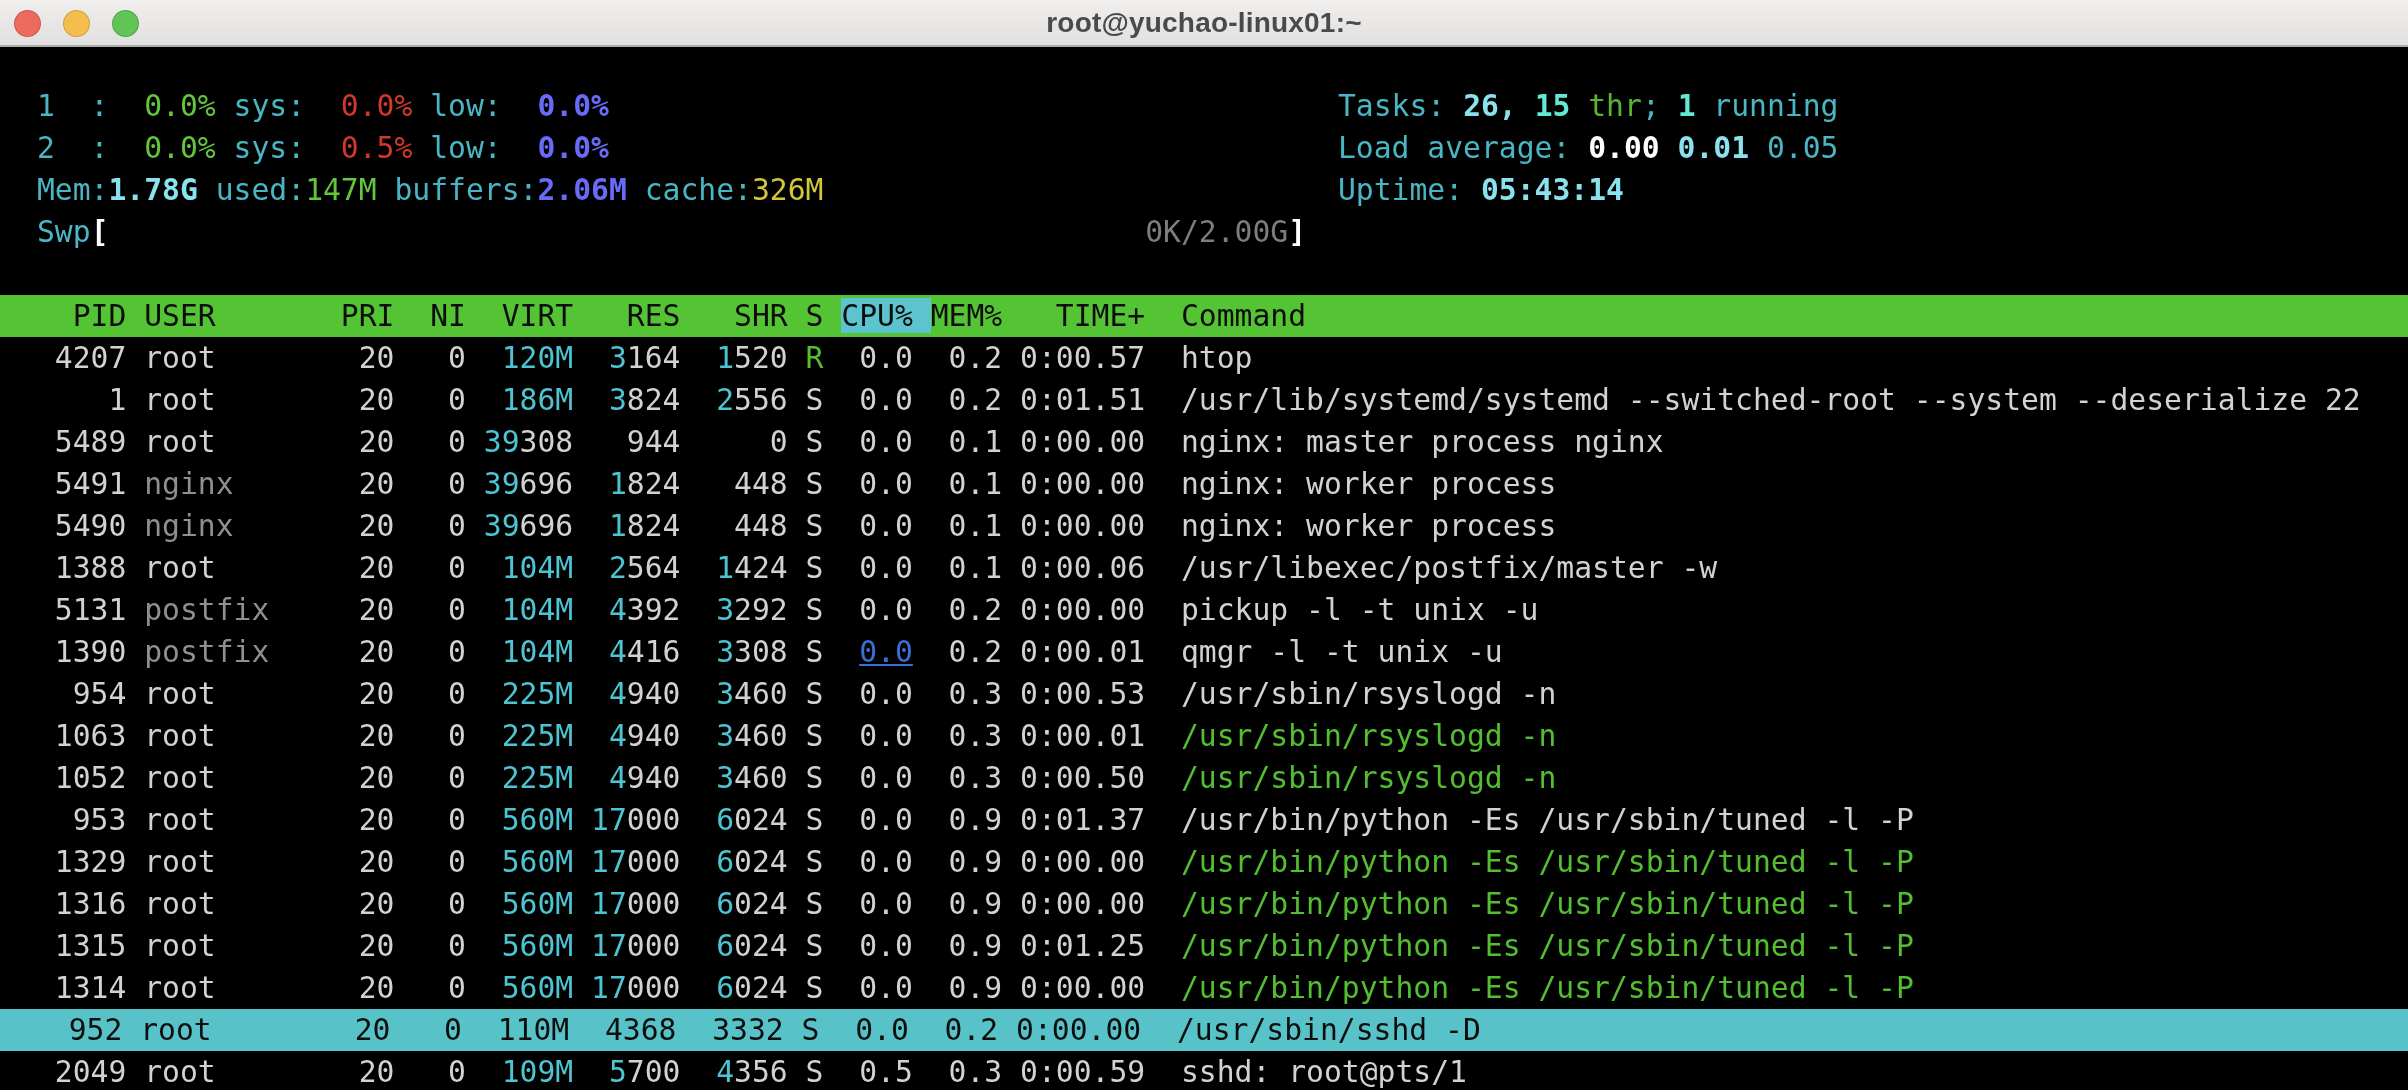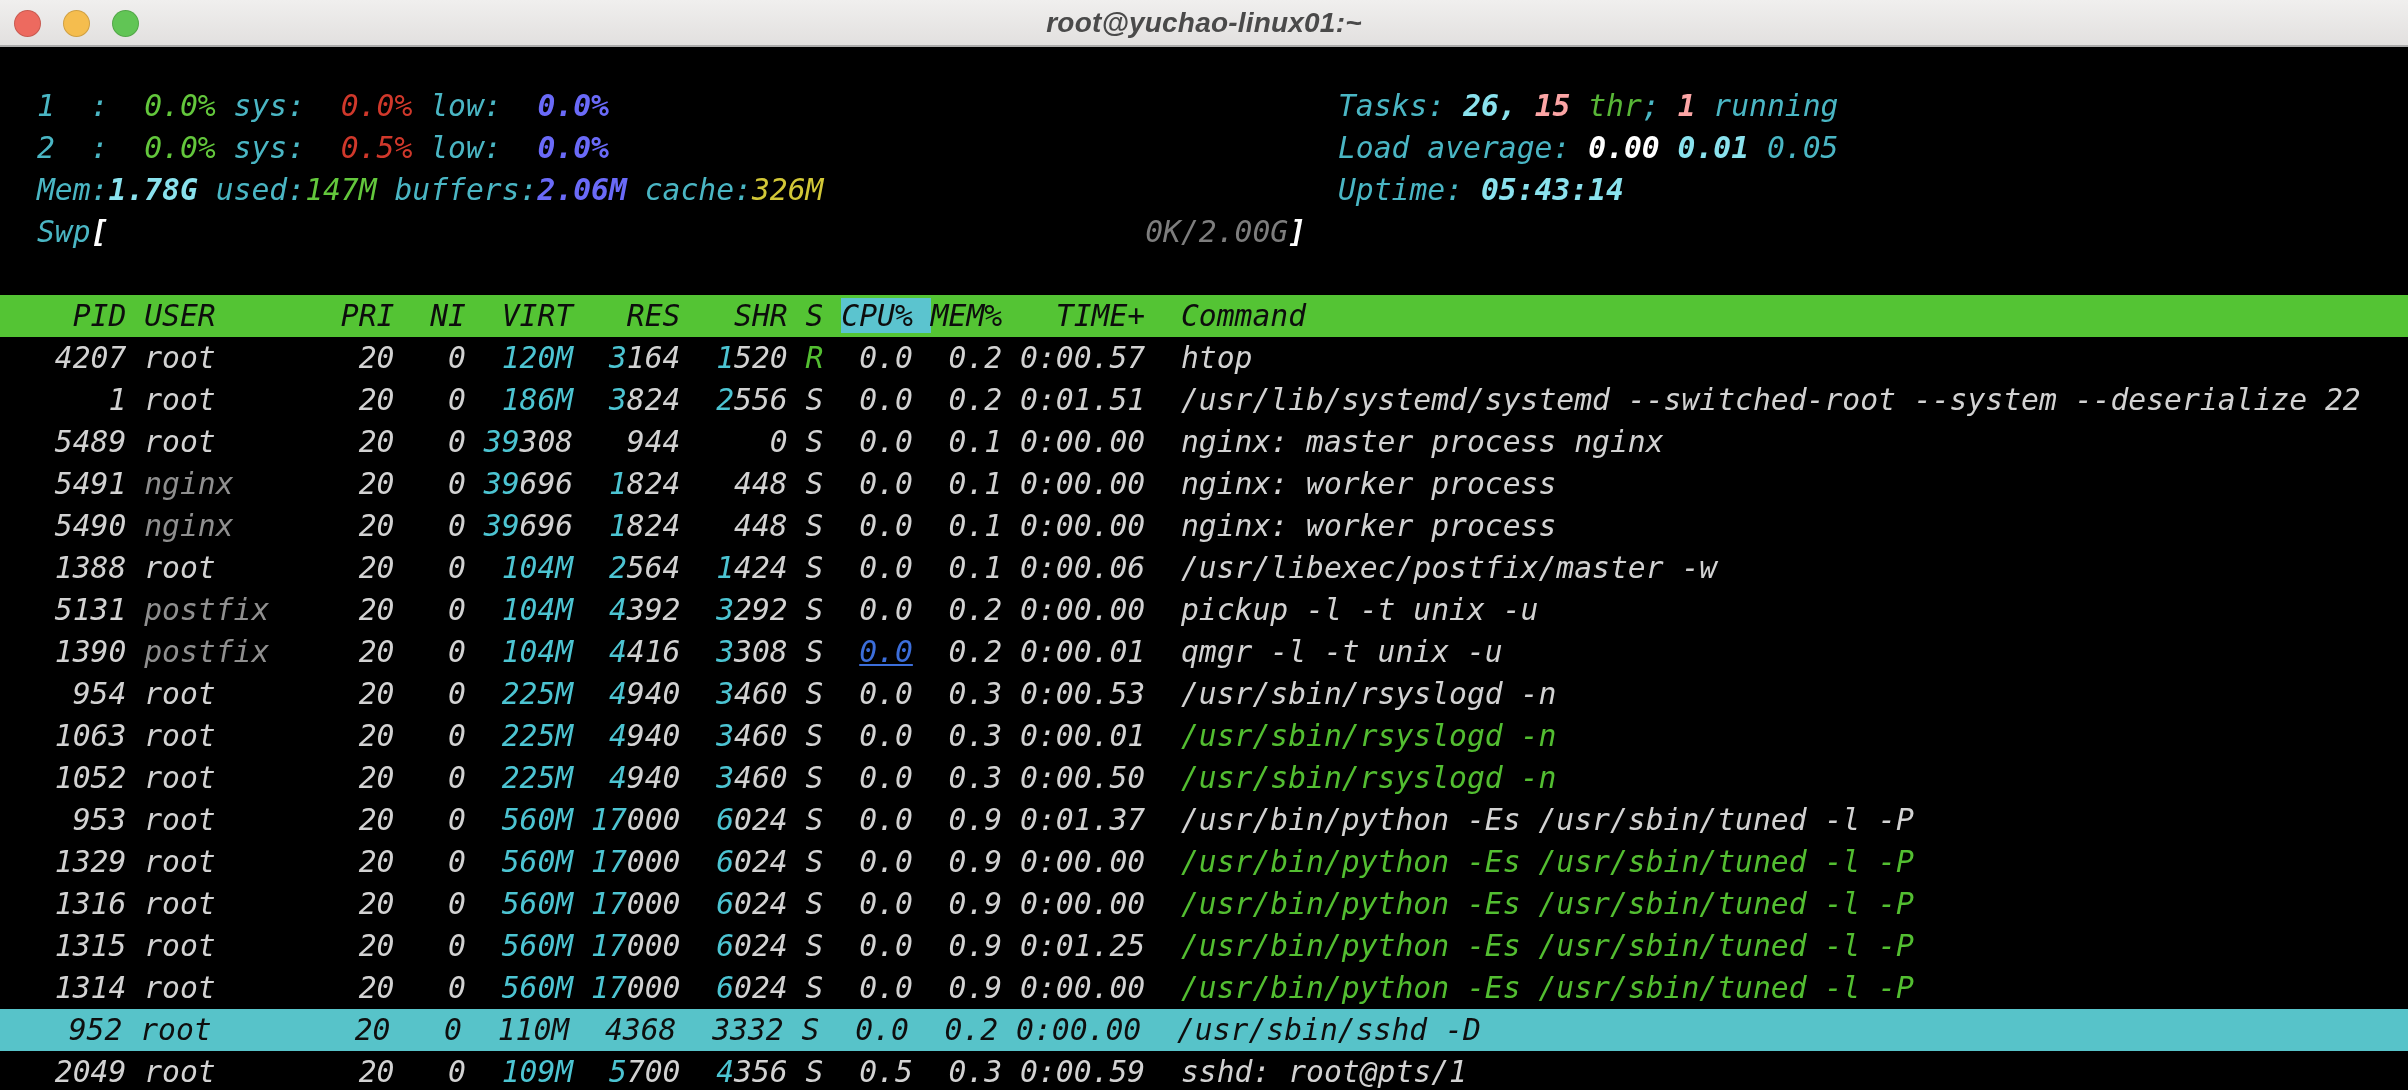--- a/index.html
+++ b/index.html
@@ -1,17 +1,17 @@
 <!DOCTYPE html>
 <html><head>
 <meta charset="utf-8">
 <style>
   * { margin:0; padding:0; box-sizing:border-box; }
   html,body { width:2408px; height:1090px; background:#000; overflow:hidden; }
-  .window { width:2408px; height:892px; position:relative; background:#000;font-style:italic; }
+  .window { width:2408px; height:892px; position:relative; background:#000; }
 
   
   .titlebar {
     position:absolute; top:0; left:0; width:100%; height:47px;
     background:linear-gradient(#f0efee,#e2e0df);
     border-bottom:2px solid #ababab;
     display:flex; align-items:center; justify-content:center;
   }
   .lights { position:absolute; left:14px; top:0; height:47px; display:flex; align-items:center; gap:22px; }
   .light { width:27px; height:27px; border-radius:50%; display:inline-block; border:1px solid rgba(0,0,0,0.15); }
@@ -30,21 +30,21 @@
     font-family:"DejaVu Sans Mono", monospace;
     font-size:29.7px; line-height:42px; color:#d2d2d2;
   }
   .line { white-space:pre; height:42px; }
 
   
   .lbl  { color:#4ab6c4; }                           
   .cyn  { color:#4cc4d2; }                           
   .bcyn { color:#8ae2ee; font-weight:bold; }         
   .grn  { color:#63c73c; }                           
-  .bgrn { color:#fca5a5; font-weight:bold;margin-top:36px; }         
+  .bgrn { color:#5eead4; font-weight:bold;margin-top:36px; }         
   .mgrn { color:#58b637; }                           
   .cgrn { color:#53be31; }                           
   .red  { color:#d0382b; }
   .blu  { color:#6a6af8; font-weight:bold; }
   .yel  { color:#d2c737; }
   .gry  { color:#7d7d7d; }                           
   .dim  { color:#8f8f8f; }                           
   .bwht { color:#ffffff; font-weight:bold; }
   .lnk  { color:#3c6eda; text-decoration:underline; }
 

